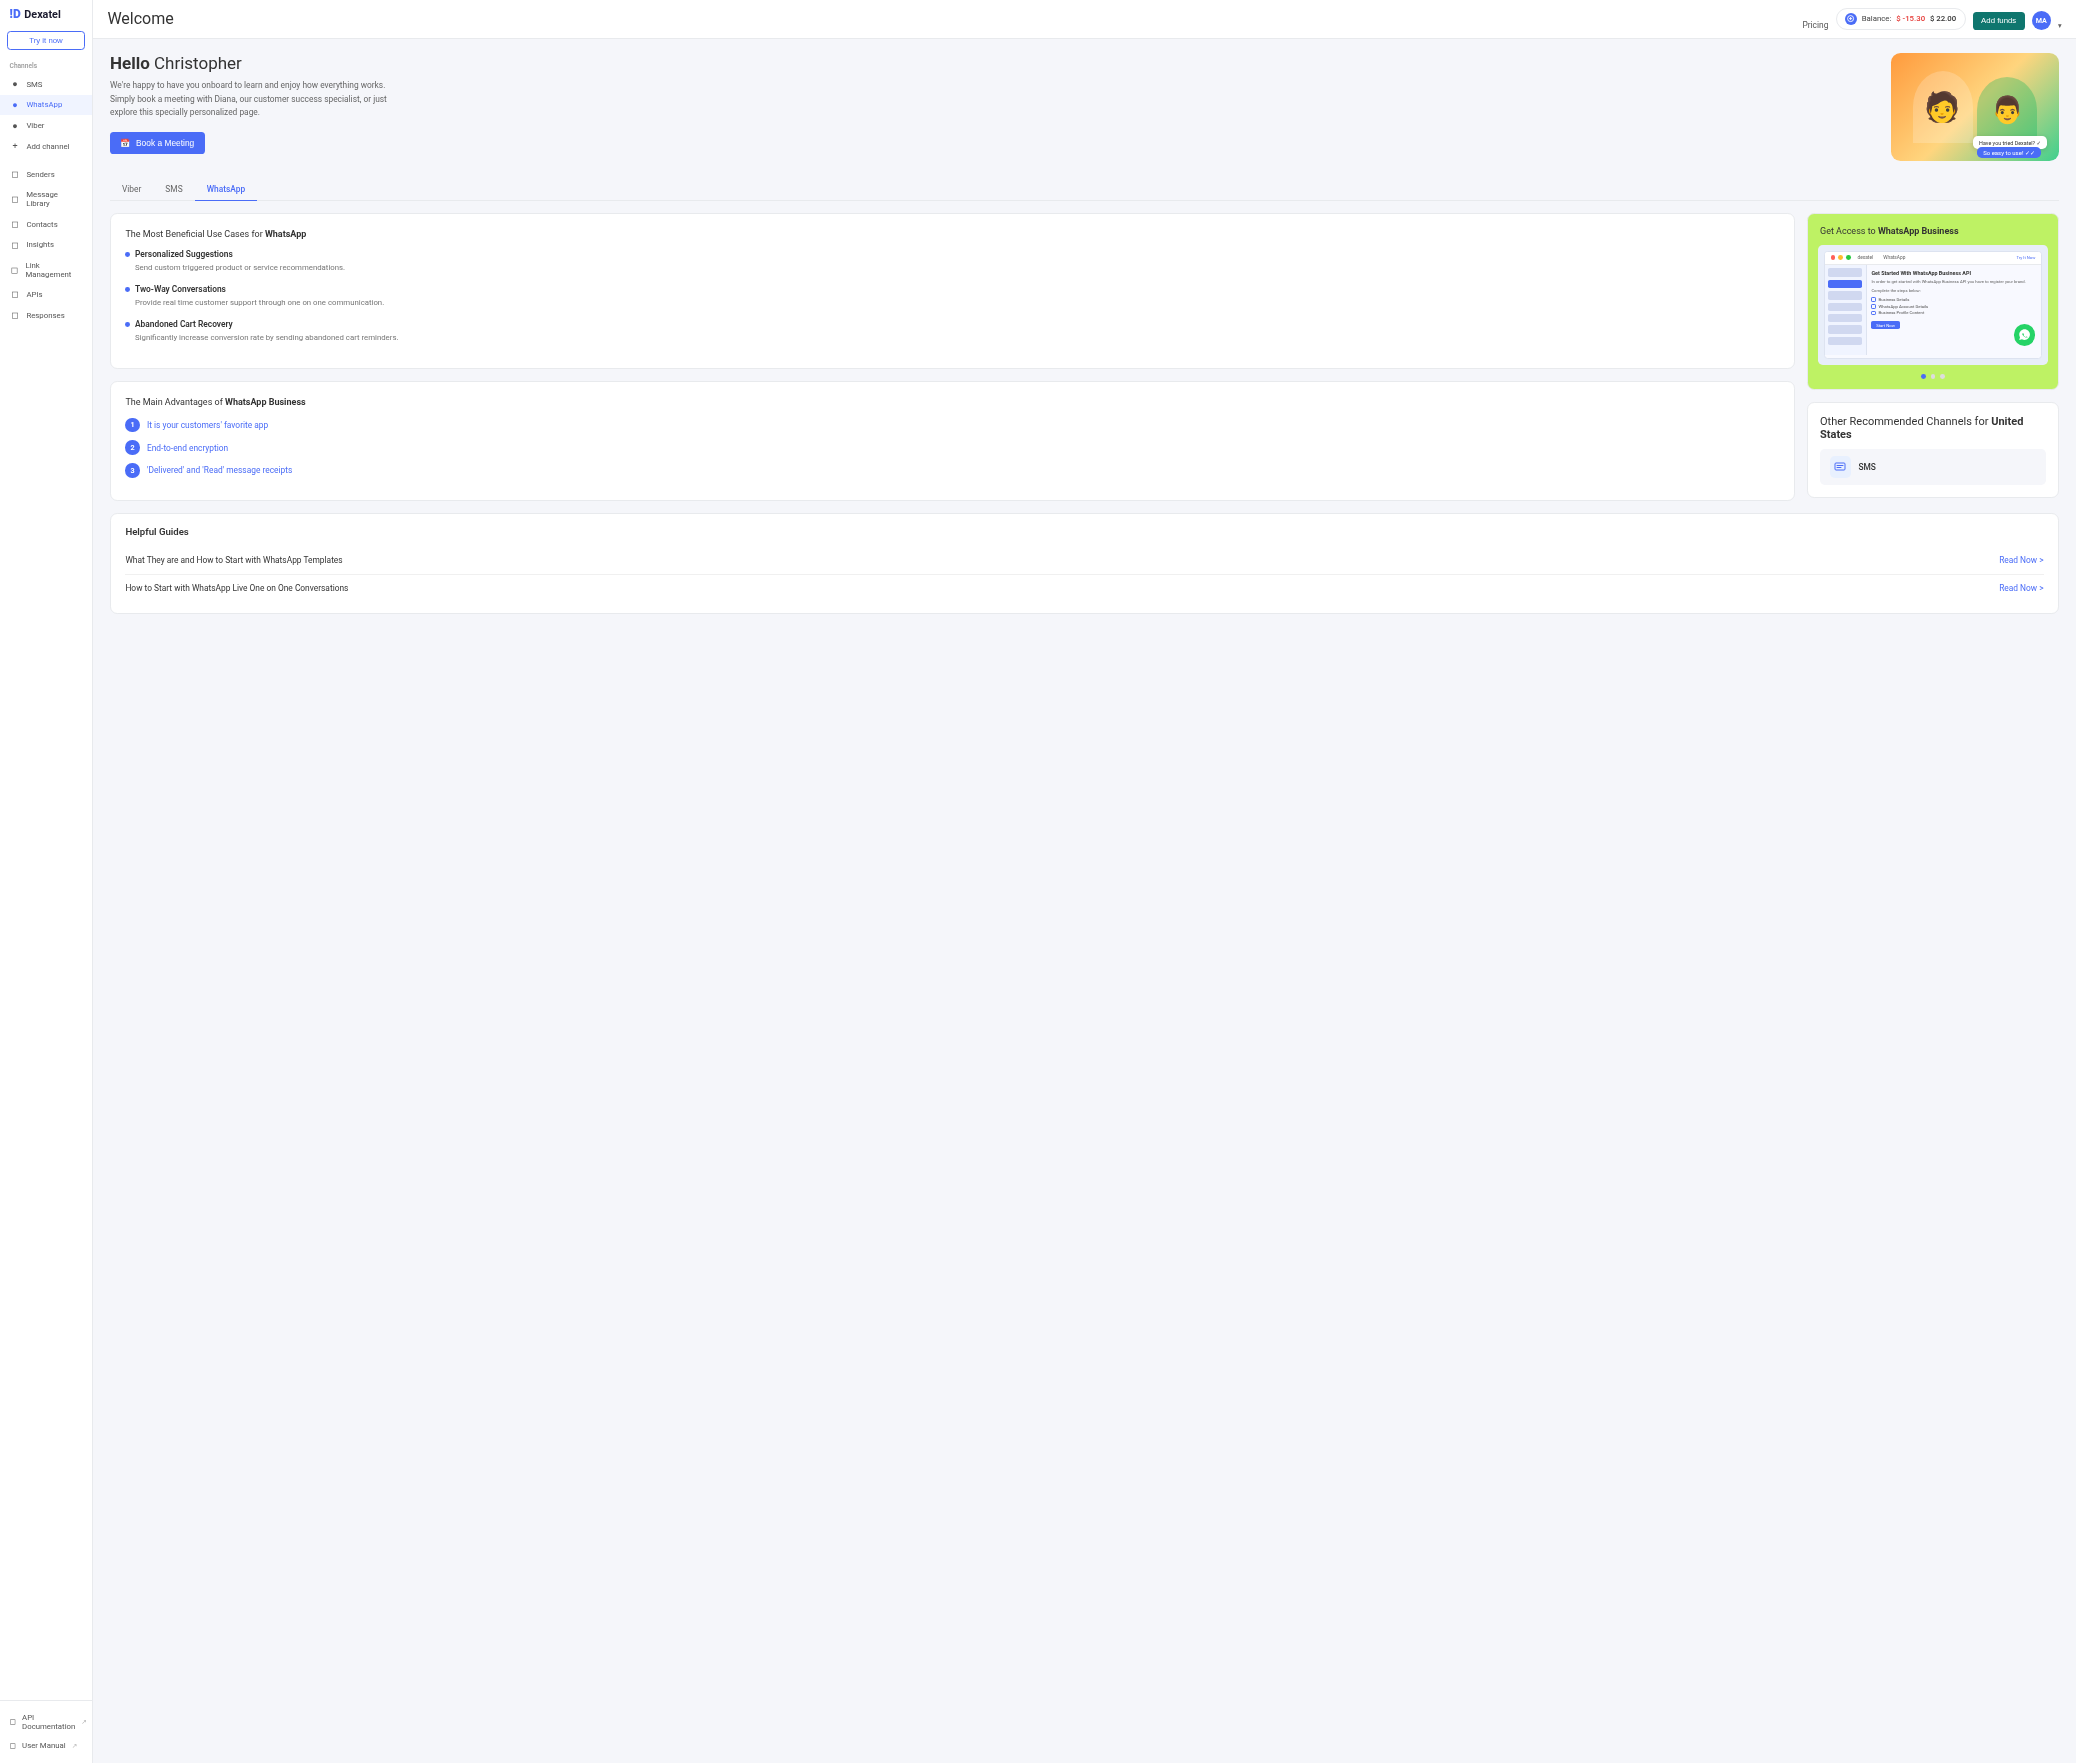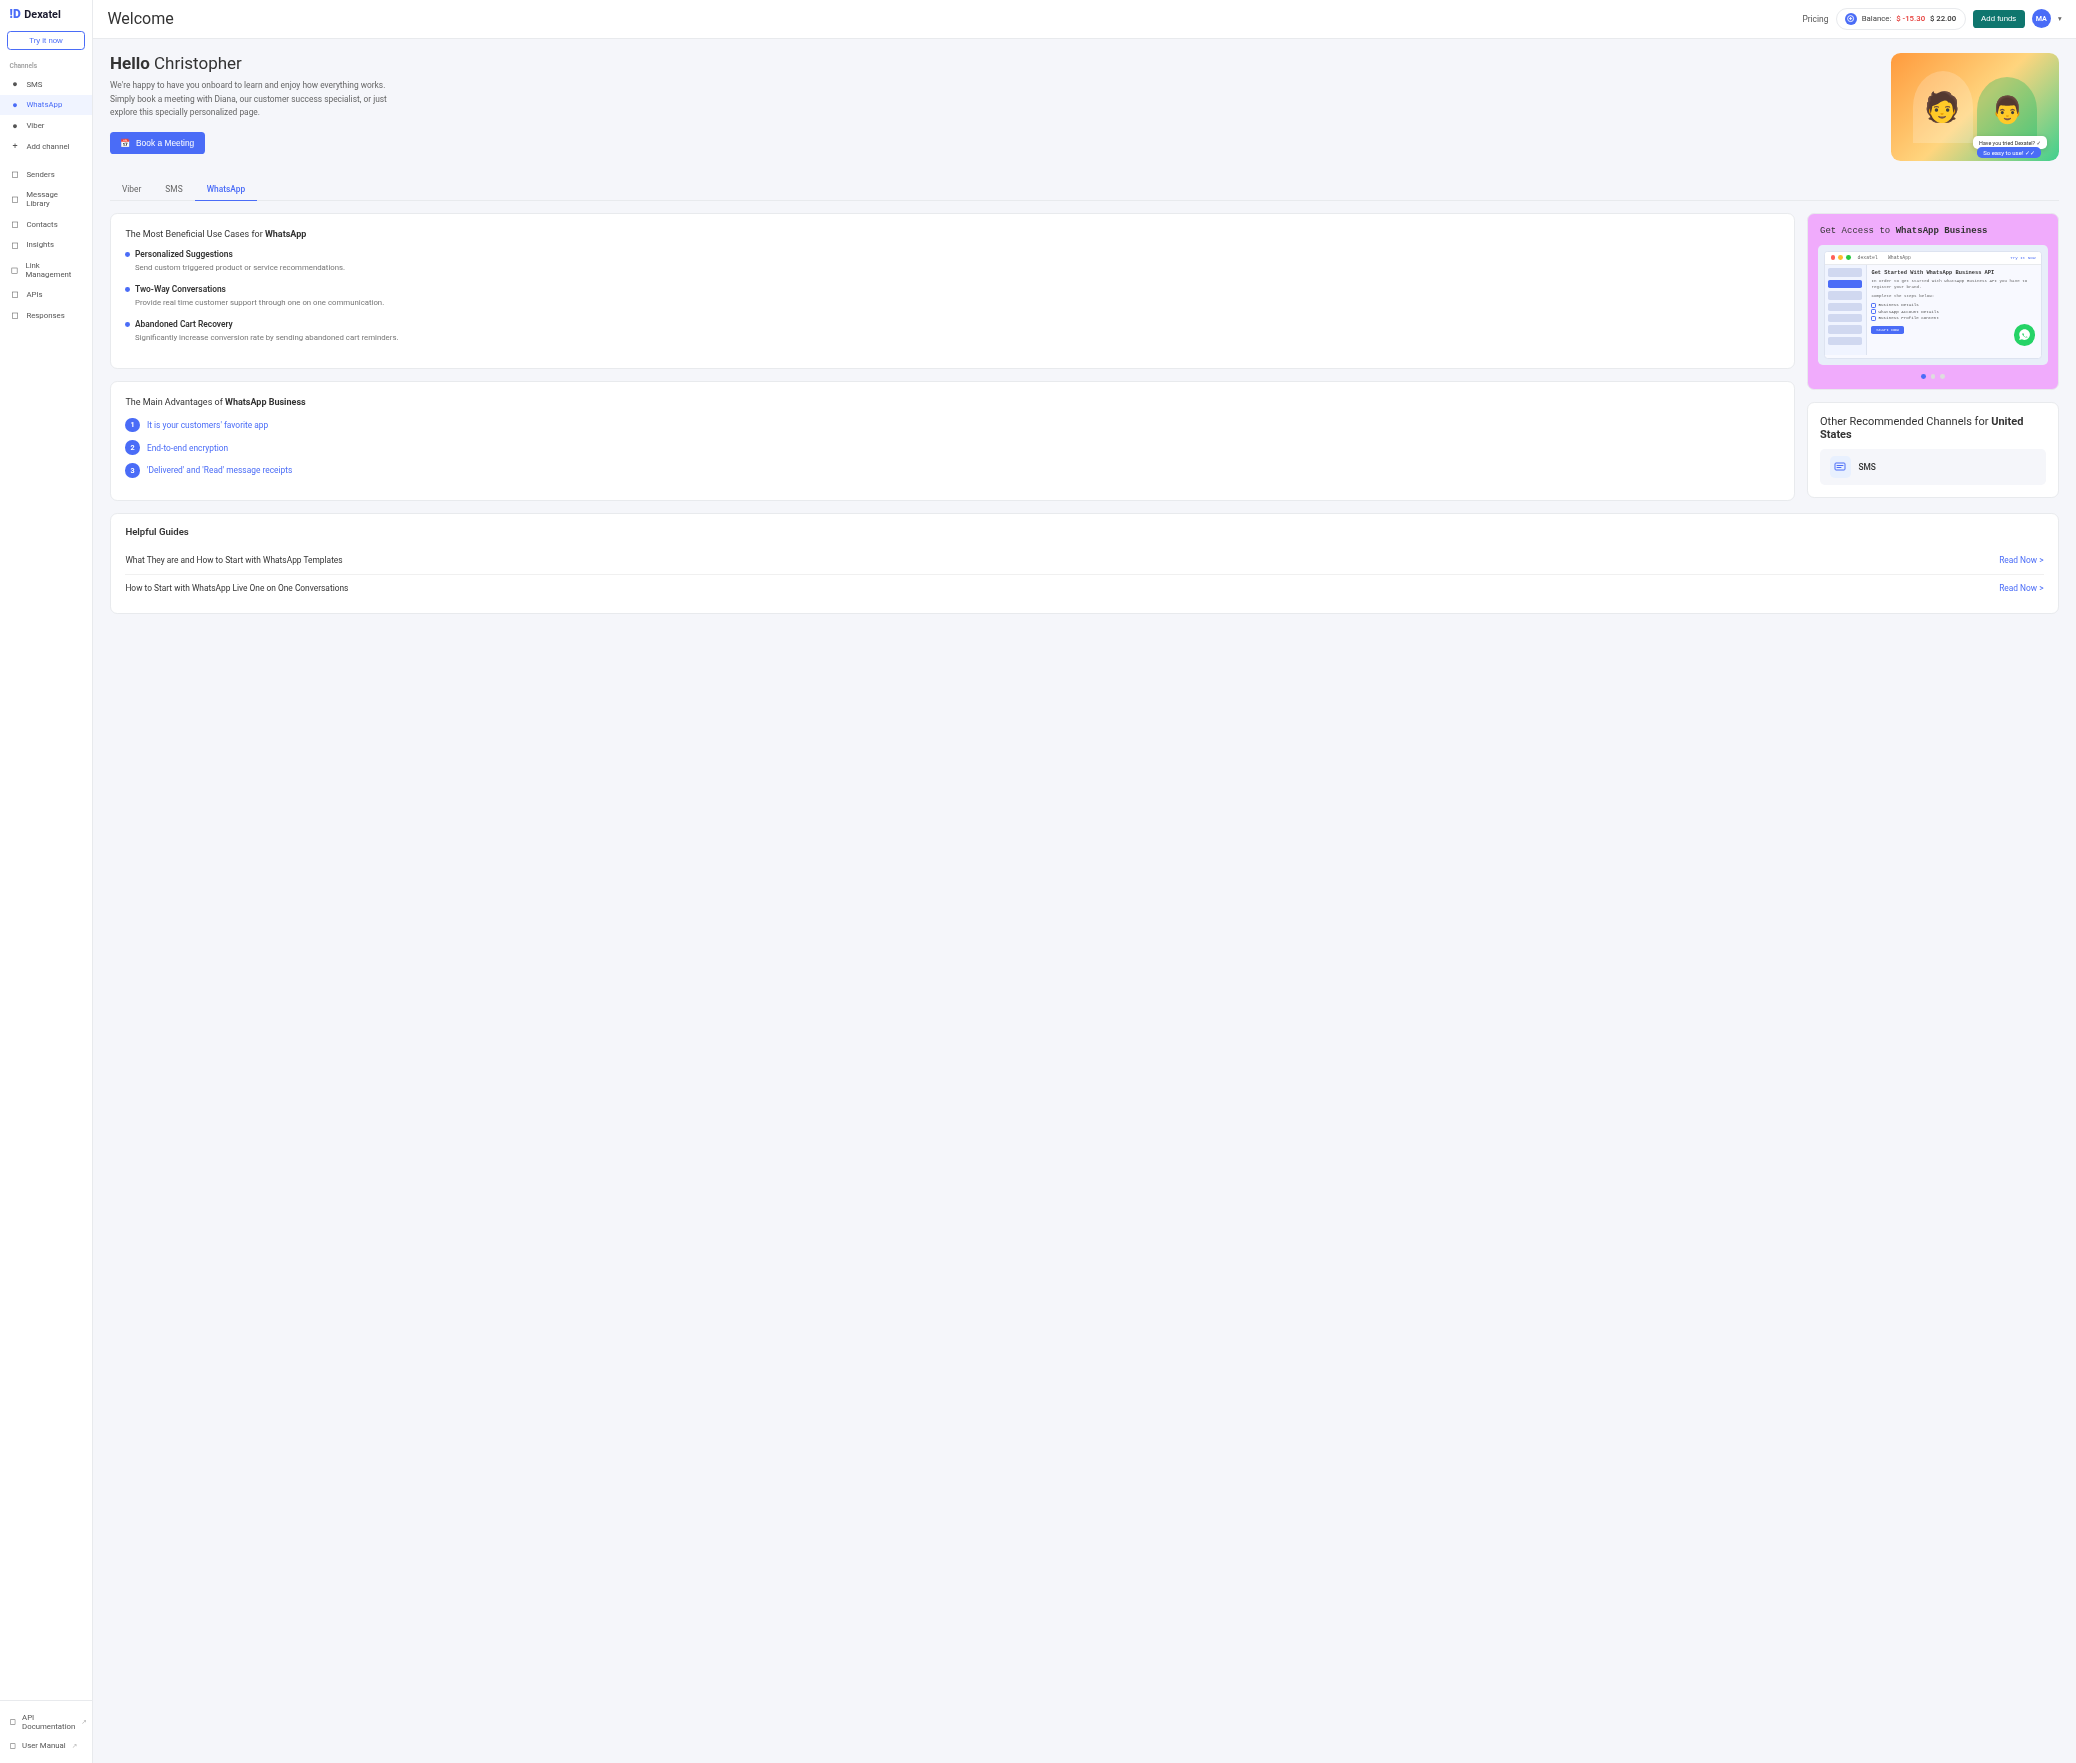--- a/index.html
+++ b/index.html
@@ -6,21 +6,21 @@
     body { font-family: -apple-system, BlinkMacSystemFont, 'Segoe UI', Roboto, sans-serif; background: #f5f6fa; color: #333; font-size: 8.4px; }
 
     
     .app-layout { display: flex; height: 100vh; overflow: hidden; }
     .sidebar { width: 93px; background: #fff; border-right: 0.6px solid #e8eaed; display: flex; flex-direction: column; padding: 7.2px 0; flex-shrink: 0; overflow-y: auto; }
     .main-content { flex: 1; overflow-y: auto; background: #f5f6fa; }
 
     
     .top-header { display: flex; align-items: center; justify-content: space-between; padding: 8.4px 14.4px; background: #fff; border-bottom: 0.6px solid #e8eaed; }
     .page-title { font-size: 16px; font-weight: 400; color: #333; }
-    .header-right { display: flex; align-items: center; gap: 7.2px; }
+    .header-right { display: flex; align-items: flex-end; gap: 7.2px; }
     .balance-pill { display: flex; align-items: center; gap: 4.8px; border: 0.6px solid #e8eaed; border-radius: 12px; padding: 3.6px 8.4px; font-size: 7.8px; color: #444; background: #fff; }
     .balance-icon { width: 12px; height: 12px; background: #4a6cf7; border-radius: 50%; display: flex; align-items: center; justify-content: center; color: #fff; font-size: 6px; }
     .balance-negative { color: #e53935; font-weight: 500; }
     .balance-positive { color: #333; font-weight: 500; }
     .add-funds-btn { background: #0f766e; color: #fff; border: none; border-radius: 3.6px; padding: 4.2px 8.4px; font-size: 7.8px; cursor: pointer; font-weight: 500; }
     .user-avatar { width: 19px; height: 19px; background: #4a6cf7; border-radius: 50%; display: flex; align-items: center; justify-content: center; color: #fff; font-size: 7.2px; font-weight: 600; cursor: pointer; }
     .chevron-down { color: #666; font-size: 7.2px; cursor: pointer; }
 
     
     .sidebar-logo { padding: 0 9.6px 9.6px; display: flex; align-items: center; gap: 3.6px; }
@@ -69,21 +69,21 @@
     .use-case-title { display: flex; align-items: center; gap: 4.8px; font-size: 8.4px; font-weight: 600; color: #333; margin-bottom: 2.4px; }
     .use-case-dot { width: 4.8px; height: 4.8px; border-radius: 50%; background: #4a6cf7; flex-shrink: 0; }
     .use-case-desc { font-size: 7.8px; color: #777; line-height: 1.5; padding-left: 9.6px; }
 
     
     .advantage-item { display: flex; align-items: center; gap: 7.2px; margin-bottom: 8.4px; }
     .advantage-num { width: 14.4px; height: 14.4px; border-radius: 50%; background: #4a6cf7; color: #fff; font-size: 7.2px; font-weight: 700; display: flex; align-items: center; justify-content: center; flex-shrink: 0; }
     .advantage-text { font-size: 8.4px; color: #4a6cf7; }
 
     
-    .whatsapp-access-card { background: #f0abfc; border-radius: 7.2px; border: 0.6px solid #e8eaed; overflow: hidden; font-family: Liberation Mono, monospace; }
+    .whatsapp-access-card { background: #bef264; border-radius: 7.2px; border: 0.6px solid #e8eaed; overflow: hidden; }
     .whatsapp-access-header { padding: 12px 12px 8.4px; }
     .whatsapp-access-title { font-size: 9px; font-weight: 400; color: #333; }
     .whatsapp-access-title strong { font-weight: 700; }
     .screenshot-preview { background: #e8eef9; margin: 0 9.6px 9.6px; border-radius: 4.8px; overflow: hidden; height: 120px; position: relative; }
     .mock-screen { background: #f8f9ff; border-radius: 3.6px; margin: 6px; height: 108px; overflow: hidden; border: 0.6px solid #dde3f0; position: relative; }
     .mock-titlebar { display: flex; align-items: center; gap: 3px; padding: 3.6px 6px; background: #fff; border-bottom: 0.6px solid #e8eaed; }
     .traffic-dot { width: 4.8px; height: 4.8px; border-radius: 50%; }
     .dot-red { background: #ff5f57; }
     .dot-yellow { background: #febc2e; }
     .dot-green { background: #28c840; }

